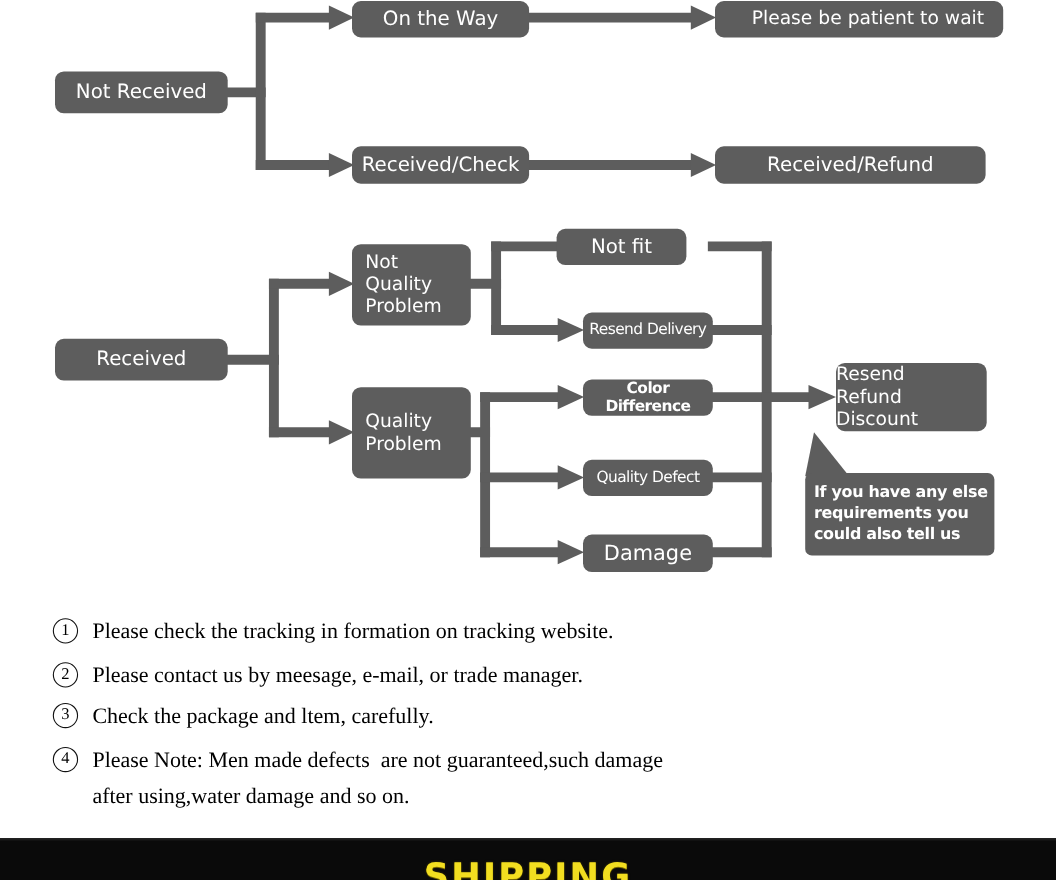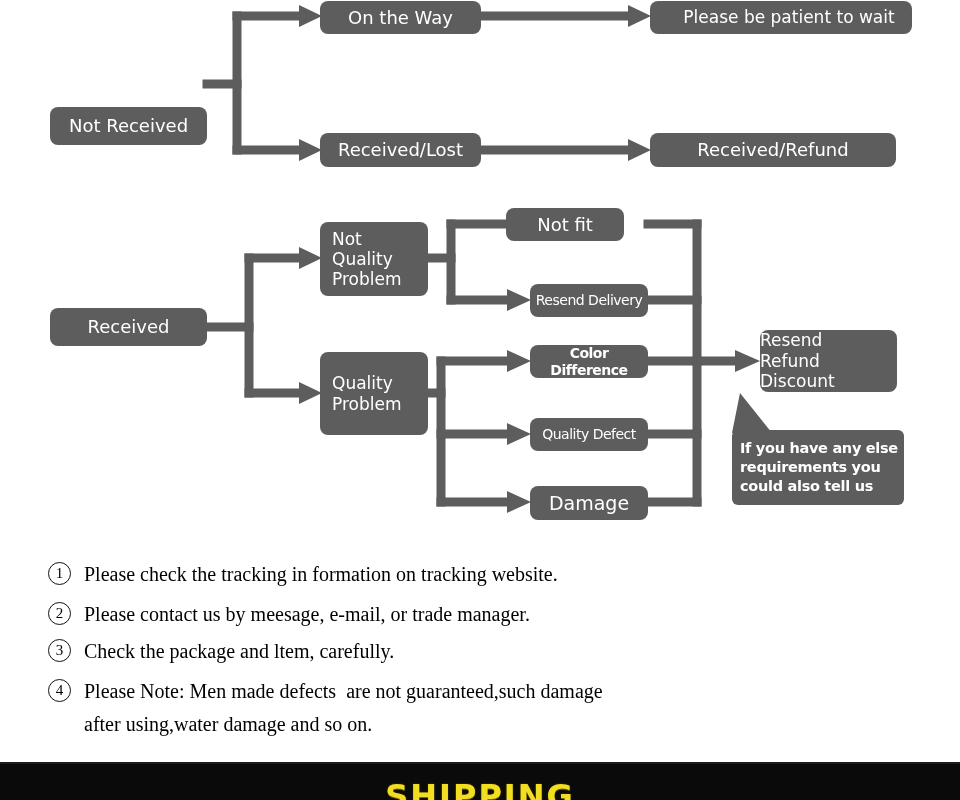--- a/index.html
+++ b/index.html
@@ -10,21 +10,21 @@
   svg.connectors { position:absolute; left:0; top:0; z-index:1; }
   svg.connectors path { stroke:var(--arrow,#5d5d5d); stroke-width:9; fill:none; stroke-linecap:square; }
   svg.connectors polygon { fill:var(--arrow,#5d5d5d); stroke:none; }
 
   
   .node { position:absolute; z-index:2; background:var(--node-bg,#5d5d5d); color:var(--node-text,#fff);
           border-radius:8px; display:flex; align-items:center; justify-content:center;
           text-align:center; white-space:pre-line; line-height:1.18; }
   .align-left { justify-content:flex-start; text-align:left; }
 
-  .n-not-received      { left:50px;  top:65px;  width:157px; height:38px; font-size:18px;margin-top:42px; }
+  .n-not-received      { left:50px;  top:65px;  width:157px; height:38px; font-size:18px; }
   .n-on-the-way        { left:320px; top:1px;   width:161px; height:33px; font-size:18px;text-align:right; }
   .n-please-be-patient { left:650px; top:1px;   width:246px; height:33px; font-size:17px;padding-left:16px; }
   .n-received-lost     { left:320px; top:133px; width:161px; height:34px; font-size:18px; }
   .n-received-refund   { left:650px; top:133px; width:246px; height:34px; font-size:18px; }
   .n-received          { left:50px;  top:308px; width:157px; height:38px; font-size:18px; }
   .n-not-quality       { left:320px; top:222px; width:96px;  height:74px; font-size:17px; padding-left:12px; }
   .n-quality-problem   { left:320px; top:352px; width:96px;  height:83px; font-size:17px; padding-left:12px; }
   .n-not-fit           { left:506px; top:208px; width:118px; height:33px; font-size:18px; }
   .n-wrong-delivery    { left:530px; top:284px; width:118px; height:33px; font-size:14px; letter-spacing:-0.5px; }
   .n-color-difference  { left:530px; top:345px; width:118px; height:33px; font-size:14px; letter-spacing:-0.5px;font-weight:bold; }
@@ -107,21 +107,21 @@
       <polygon points="507,491 507,513 531,502"></polygon>
       <polygon points="735,350 735,372 760,361"></polygon>
 
       <polygon points="740,393 732,433 772,433"></polygon>
     </g>
   </svg>
 
   <div class="node n-not-received">Not Received</div>
   <div class="node n-on-the-way">On the Way</div>
   <div class="node n-please-be-patient">Please be patient to wait</div>
-  <div class="node n-received-lost">Received/Lost</div>
+  <div class="node n-received-lost">Received/Check</div>
   <div class="node n-received-refund">Received/Refund</div>
   <div class="node n-received">Received</div>
   <div class="node n-not-quality align-left">Not
 Quality
 Problem</div>
   <div class="node n-quality-problem align-left">Quality
 Problem</div>
   <div class="node n-not-fit">Not fit</div>
   <div class="node n-wrong-delivery">Resend Delivery</div>
   <div class="node n-color-difference">Color Difference</div>

